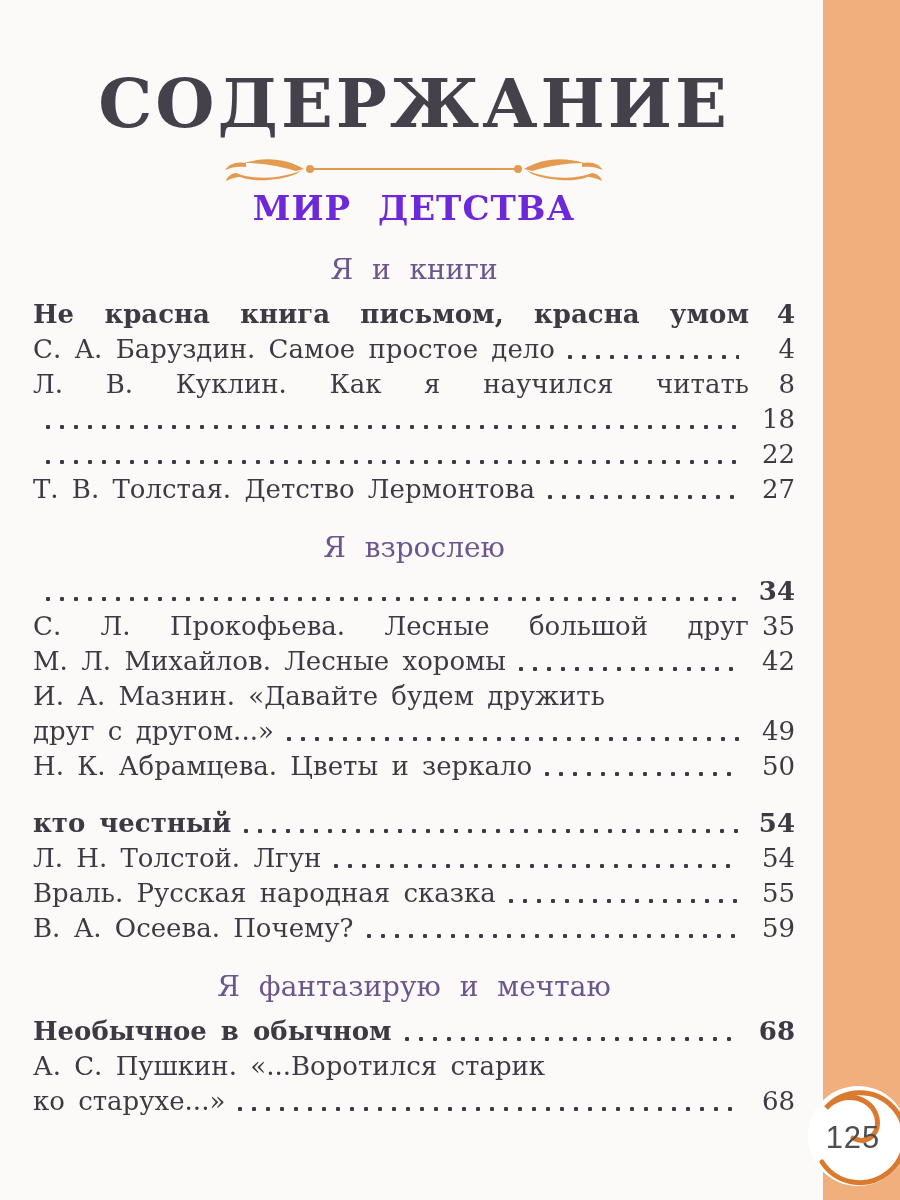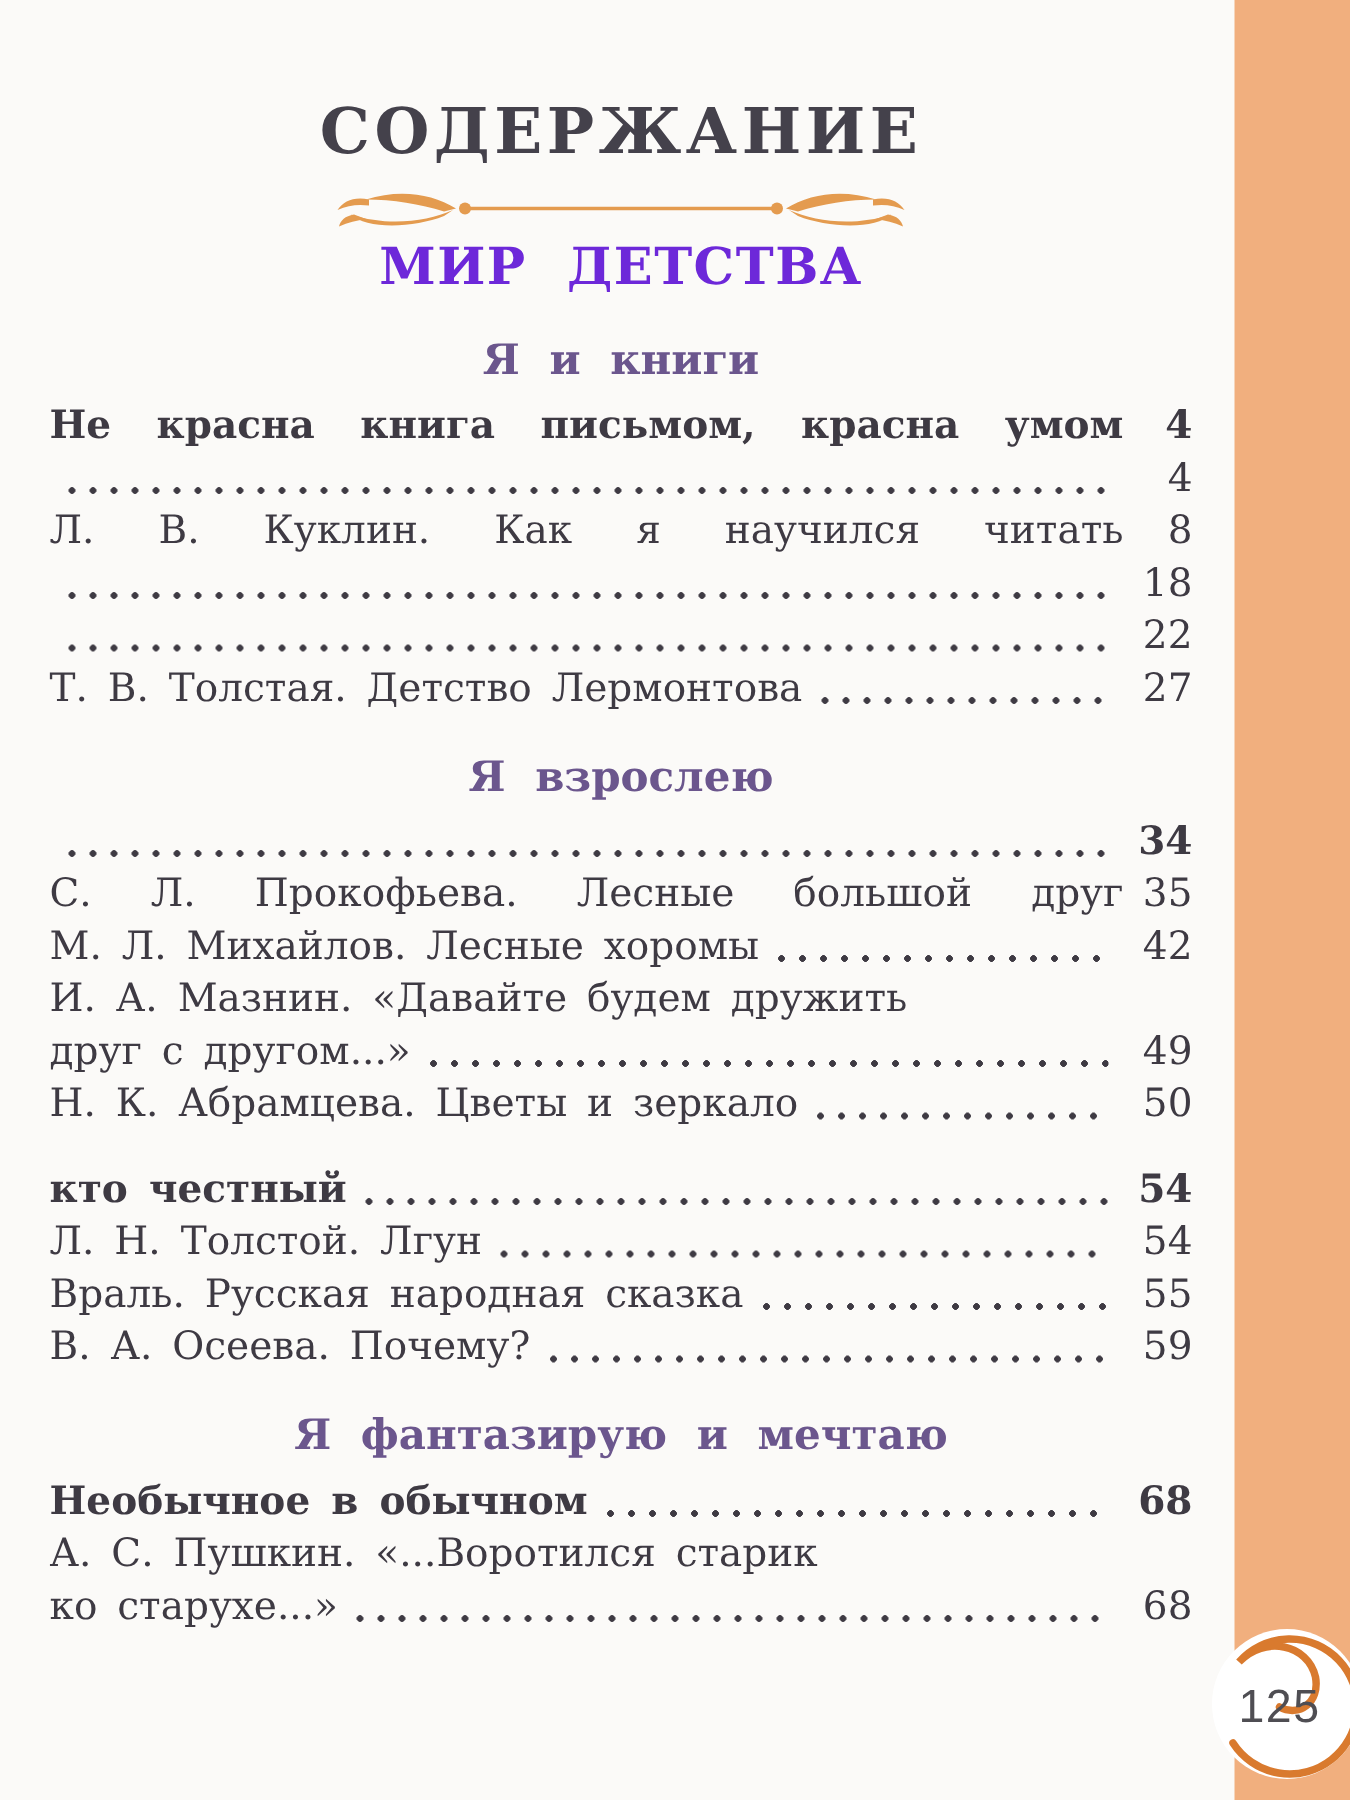--- a/index.html
+++ b/index.html
@@ -11,32 +11,32 @@
   }
   .strip{
     position:absolute;right:0;top:0;width:77px;height:1200px;
     background:#F1AF7E;
   }
   .content{
     position:absolute;left:33px;top:0;width:762px;
   }
   .title{
     margin:64px 0 0;text-align:center;
-    font-size:42px;font-weight:bold;letter-spacing:3px;
+    font-size:68px;font-weight:bold;letter-spacing:3px;
     color:#44414B;line-height:1.15;
   }
   .ornament{display:block;margin:12px auto 2px;}
   .part-title{
     margin:4px 0 0;text-align:center;
     font-size:34px;font-weight:bold;letter-spacing:1px;word-spacing:14px;
     color:#6d28d9;line-height:1.2;
   }
   .section-heading{
     margin:24px 0 10px;text-align:center;
-    font-size:28px;font-weight:bold;word-spacing:10px;
+    font-size:28px;font-weight:normal;word-spacing:10px;
     color:#6B568D;line-height:1.2;
   }
   .row{
     display:flex;align-items:center;
     font-size:26px;line-height:35px;word-spacing:5px;
     white-space:nowrap;
   }
   .row.bold{font-weight:bold;}
   .row.gap{margin-top:9px;}
   .t{flex:0 1 auto;}
@@ -94,20 +94,21 @@
 
   <div id="toc-sections">
       <section>
         <h3 class="section-heading">Я и книги</h3>
         <div class="row bold fill">
           <span class="t">Не красна книга письмом, красна умом</span>
           <span class="leader blank"></span>
           <span class="pg">4</span>
         </div>
         <div class="row">
+          <span class="t">С. А. Баруздин. Самое простое дело</span>
           <span class="leader"></span>
           <span class="pg">4</span>
         </div>
         <div class="row fill">
           <span class="t">Л. В. Куклин. Как я научился читать</span>
           <span class="leader blank"></span>
           <span class="pg">8</span>
         </div>
         <div class="row">
           <span class="leader"></span>

